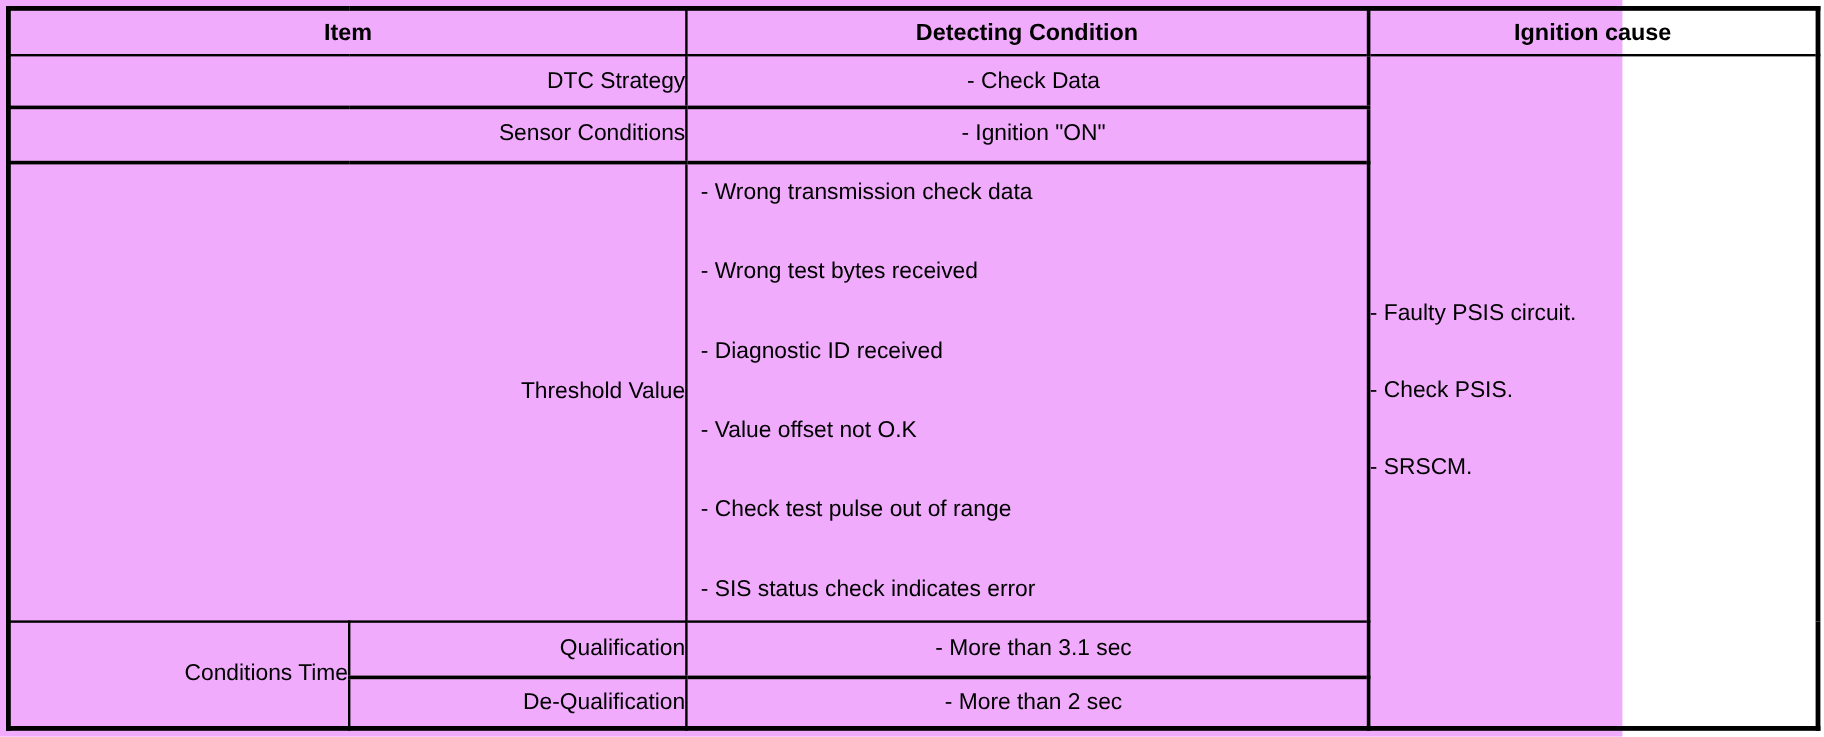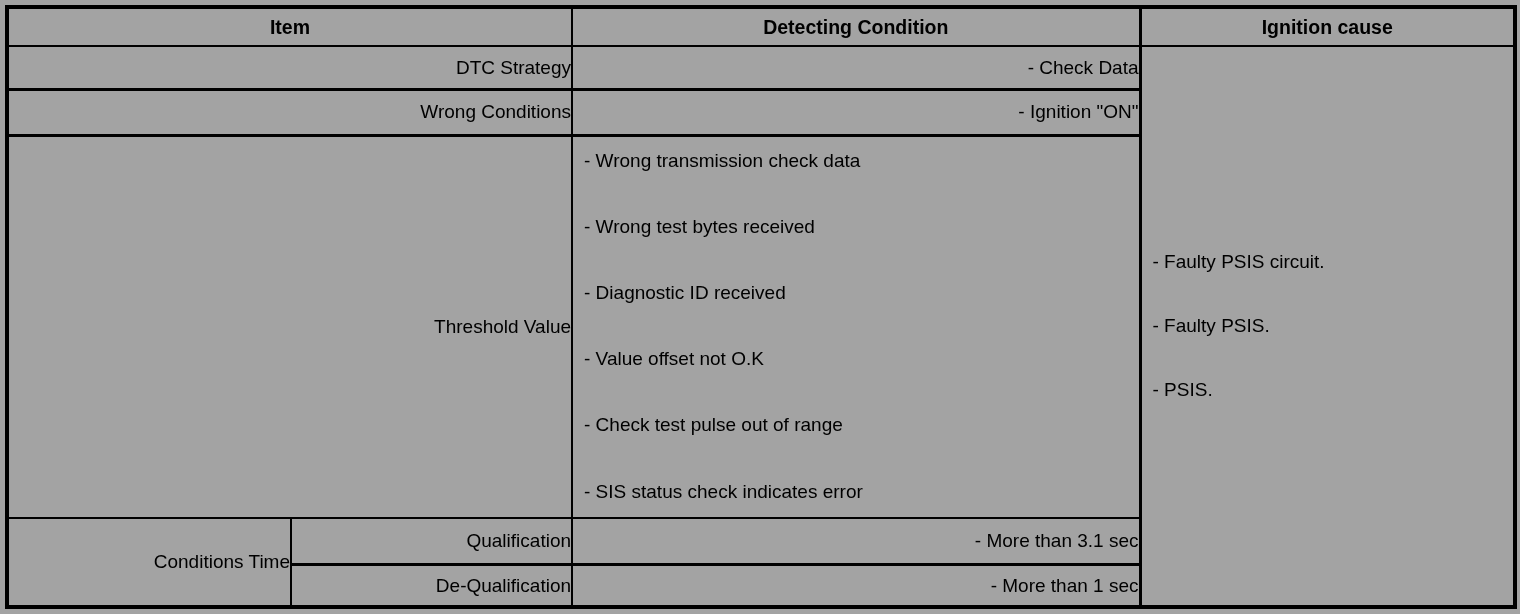--- a/index.html
+++ b/index.html
@@ -2,23 +2,23 @@
 <html><head>
 <meta charset="utf-8">
 <style>
   html, body {
     margin: 0;
     padding: 0;
     background: #ffffff;
   }
   .page {
     position: relative;
-    width: 1520px;
+    width: 1352px;
     height: 614px;
-    background: #a3a3a3;
+    background: #f0abfc;
     box-sizing: border-box;
     padding: 5px 0 0 5px;
     font-family: "Liberation Sans", sans-serif;
     color: #000000;
   }
   table.dtc-table {
     border-collapse: collapse;
     table-layout: fixed;
     width: 1508px;
     height: 604px;
@@ -37,42 +37,41 @@
     font-weight: bold;
     font-size: 19.5px;
     text-align: center;
     vertical-align: middle;
   }
   td.label-cell {
     text-align: right;
     vertical-align: middle;
   }
   td.value-cell {
-    text-align: right;
+    text-align: center;
     vertical-align: middle;
     padding-left: 11px;
   }
   .bb-thick { border-bottom-width: 3px !important; }
   .bl-thick { border-left-width: 3px !important; }
 
   td.threshold-cond-cell {
     vertical-align: top;
     padding-left: 11px;
     margin-left: 15px;
   }
   .cond-list {
     height: 353px;
     margin: 13px 0 11px 0;
     display: flex;
     flex-direction: column;
     justify-content: space-between;
   }
   td.cause-cell {
     vertical-align: middle;
-    padding-left: 11px;
   }
   .cause-list {
     display: flex;
     flex-direction: column;
     gap: 42px;
   }
 </style>
 </head>
 <body>
 
@@ -91,28 +90,28 @@
       <th>Detecting Condition</th>
       <th class="bl-thick">Ignition cause</th>
     </tr>
 
     <tr style="height:43px">
       <td colspan="2" class="label-cell bb-thick">DTC Strategy</td>
       <td class="value-cell bb-thick">- Check Data</td>
       <td rowspan="5" class="cause-cell bl-thick">
         <div class="cause-list">
           <div>- Faulty PSIS circuit.</div>
-          <div>- Faulty PSIS.</div>
-          <div>- PSIS.</div>
+          <div>- Check PSIS.</div>
+          <div>- SRSCM.</div>
         </div>
       </td>
     </tr>
 
     <tr style="height:45px">
-      <td colspan="2" class="label-cell bb-thick">Wrong Conditions</td>
+      <td colspan="2" class="label-cell bb-thick">Sensor Conditions</td>
       <td class="value-cell bb-thick">- Ignition "ON"</td>
     </tr>
 
     <tr style="height:379px">
       <td colspan="2" class="label-cell">Threshold Value</td>
       <td class="threshold-cond-cell">
         <div class="cond-list">
           <div>- Wrong transmission check data</div>
           <div>- Wrong test bytes received</div>
           <div>- Diagnostic ID received</div>
@@ -124,17 +123,17 @@
     </tr>
 
     <tr style="height:46px">
       <td rowspan="2" class="label-cell">Conditions Time</td>
       <td class="label-cell bb-thick">Qualification</td>
       <td class="value-cell bb-thick">- More than 3.1 sec</td>
     </tr>
 
     <tr style="height:42px">
       <td class="label-cell">De-Qualification</td>
-      <td class="value-cell">- More than 1 sec</td>
+      <td class="value-cell">- More than 2 sec</td>
     </tr>
   </tbody>
     </table>
 </div>
 
 </body></html>

